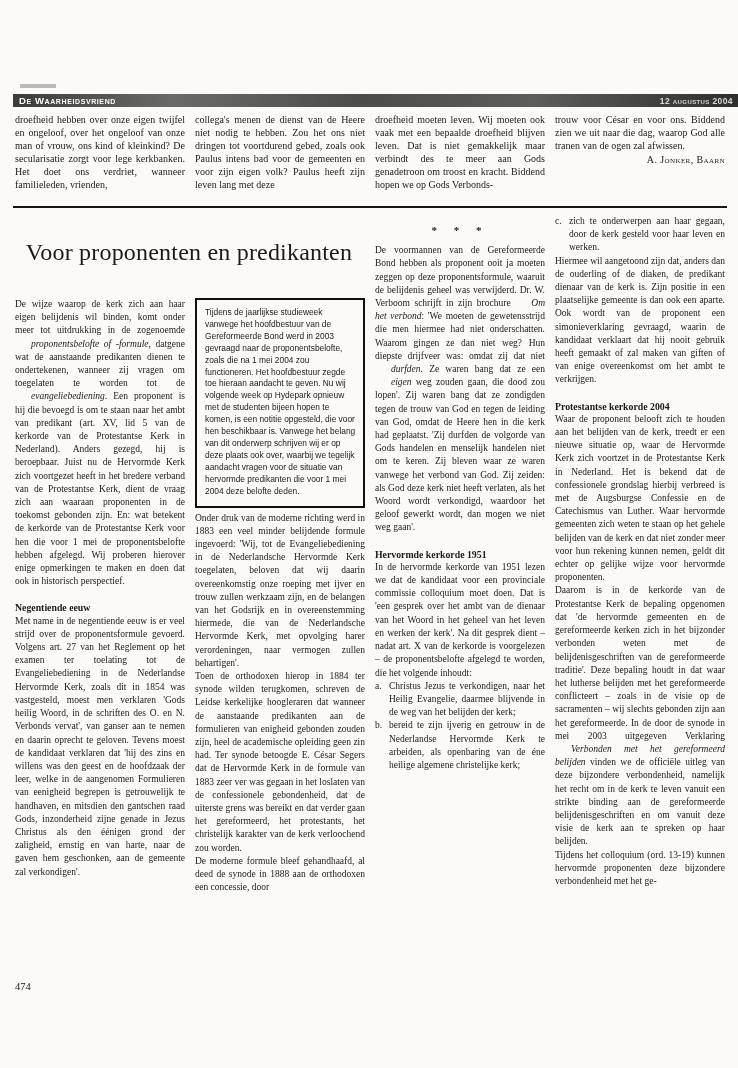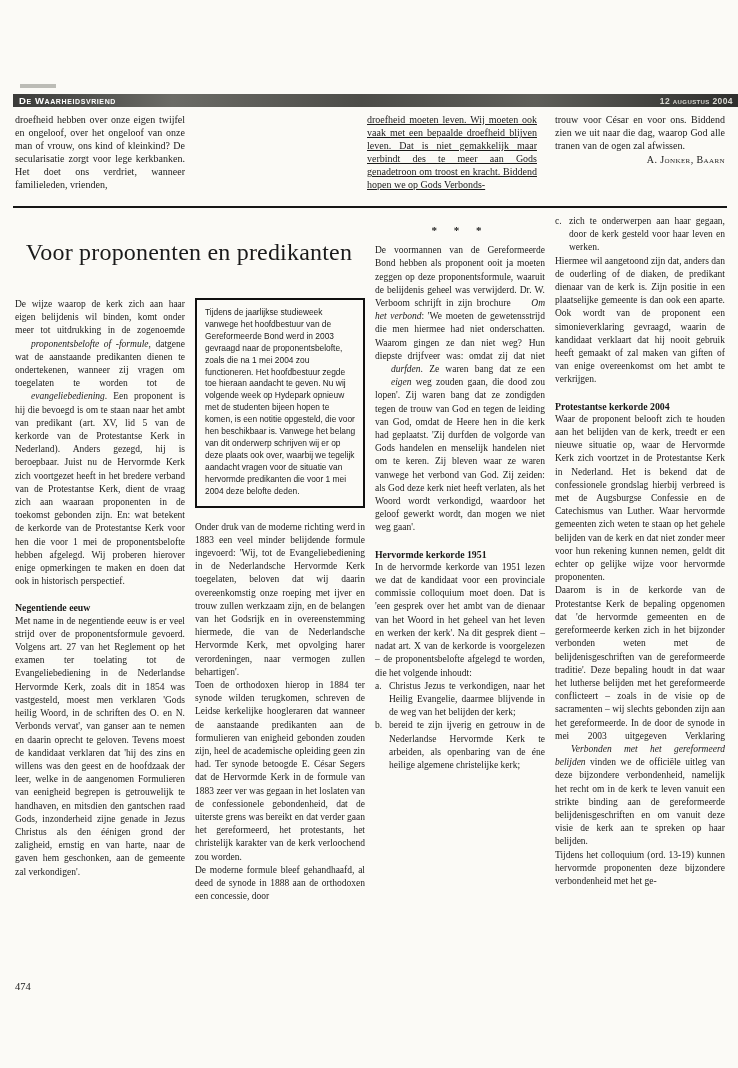--- a/index.html
+++ b/index.html
@@ -27,21 +27,21 @@
   }
   .magazine-title { font-size:9.5px; font-weight:bold; font-variant:small-caps; letter-spacing:0.6px; }
   .issue-date { font-size:8.5px; font-weight:bold; font-variant:small-caps; letter-spacing:0.4px; color:#d8d8d2; }
 
   
   .cont-col {
     position:absolute; top:113px; width:170px; height:95px;
     font-size:10px; line-height:13px; text-align:justify;
   }
   .cont-col-1 { left:15px; }  .cont-col-2 { left:195px; }
-  .cont-col-3 { left:367px;text-decoration:underline; } .cont-col-4 { left:555px; }
+  .cont-col-3 { left:375px; } .cont-col-4 { left:555px; }
   .signature { text-align:right; font-weight:normal; font-variant:small-caps; letter-spacing:0.4px; margin-top:1px; }
 
   .top-rule { position:absolute; left:13px; top:206px; width:714px; height:2px; background:#161616; }
 
   
   .headline { position:absolute; left:13px; top:238px; width:352px; text-align:center; }
   .kicker { font-size:12.5px; font-variant:small-caps; letter-spacing:1.8px; }
   .article-title { font-size:24px; line-height:28px; font-weight:normal; letter-spacing:0.2px; margin-top:2px; }
 
   
@@ -62,40 +62,43 @@
   .stars { text-align:center; letter-spacing:7px; font-size:11px; font-weight:bold; margin:9px 0 7px 0; }
   .list-item { display:flex; margin:0; }
   .list-item .marker { flex:none; width:14px; }
   .list-item .li-text { flex:1; text-align:justify; }
 
   .notice-box {
     border:2px solid #101010;
     padding:7px 7px 8px 8px;
     font-family:"Liberation Sans", sans-serif;
     font-size:8.4px; line-height:11.9px;
-    text-align:left; margin-bottom:13px;
+    text-align:left; margin-bottom:4px;
   }
 
   .page-number { position:absolute; left:15px; top:981px; font-size:10.5px; }
   i { font-style:italic;margin-left:16px; }
 </style>
 </head>
 <body>
 
 <div id="page">
 
   <div class="scan-mark"></div>
 
   <div class="header-bar">
     <span class="magazine-title">De Waarheidsvriend</span>
     <span class="issue-date">12 augustus 2004</span>
   </div>
 
   <div class="cont-col cont-col-1">
     <p style="margin:0">droefheid hebben over onze eigen twijfel en ongeloof, over het ongeloof van onze man of vrouw, ons kind of kleinkind? De secularisatie zorgt voor lege kerkbanken. Het doet ons verdriet, wanneer familieleden, vrienden,</p>
+  </div>
+  <div class="cont-col cont-col-2">
+    <p style="margin:0">collega's menen de dienst van de Heere niet nodig te hebben. Zou het ons niet dringen tot voortdurend gebed, zoals ook Paulus intens bad voor de gemeenten en voor zijn eigen volk? Paulus heeft zijn leven lang met deze</p>
   </div>
   <div class="cont-col cont-col-3">
     <p style="margin:0">droefheid moeten leven. Wij moeten ook vaak met een bepaalde droefheid blijven leven. Dat is niet gemakkelijk maar verbindt des te meer aan Gods genadetroon om troost en kracht. Biddend hopen we op Gods Verbonds-</p>
   </div>
   <div class="cont-col cont-col-4">
     <p style="margin:0">trouw voor César en voor ons. Biddend zien we uit naar die dag, waarop God alle tranen van de ogen zal afwissen.</p>
     <div class="signature">A. Jonker, Baarn</div>
   </div>
 
   <div class="top-rule"></div>

